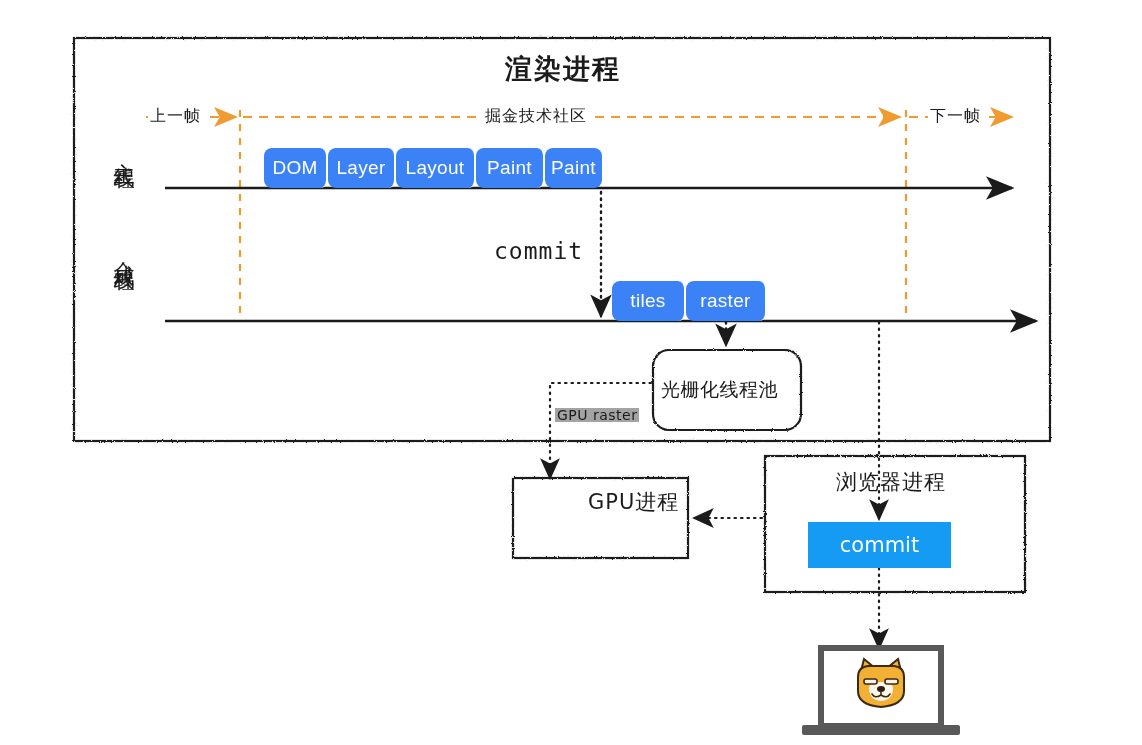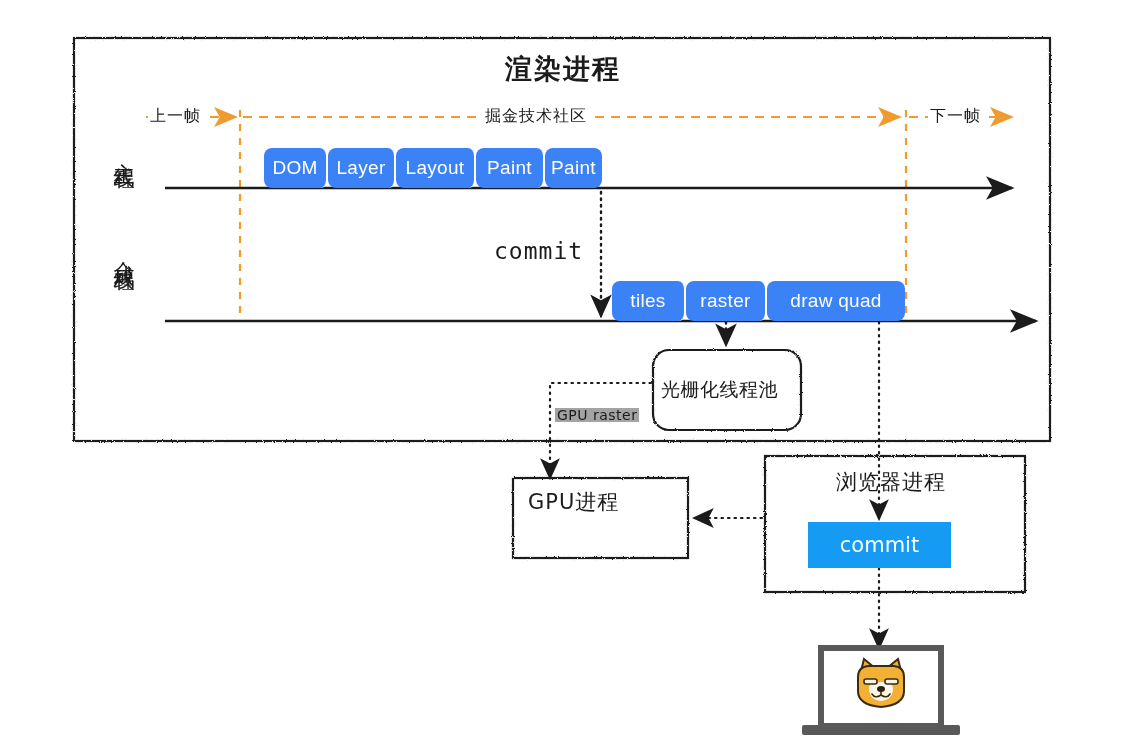--- a/index.html
+++ b/index.html
@@ -224,27 +224,26 @@
   <div class="blue-box" style="left:264px; top:148px; width:64px; height:40px;">DOM</div>
   <div class="blue-box" style="left:328px; top:148px; width:68px; height:40px;">Layer</div>
   <div class="blue-box" style="left:396px; top:148px; width:80px; height:40px;">Layout</div>
   <div class="blue-box" style="left:476px; top:148px; width:69px; height:40px;">Paint</div>
   <div class="blue-box last" style="left:545px; top:148px; width:57px; height:40px;">Paint</div>
 
   <div class="lbl commit-lbl" style="left:494px; top:240px;">commit</div>
 
   <div class="blue-box" style="left:612px; top:281px; width:74px; height:40px;">tiles</div>
   <div class="blue-box" style="left:686px; top:281px; width:81px; height:40px;">raster</div>
-  <div class="blue-box last" style="left:767px; top:281px; width:138px; height:40px;">draw quad</div>
 
   <div class="lbl pool-lbl" style="left:661px; top:380px;">光栅化线程池</div>
 
   <div class="lbl gpuraster-lbl" style="left:555px; top:408px;">GPU raster</div>
 
-  <div class="lbl proc-lbl" style="left:528px; top:492px;">GPU进程</div>
+  <div class="lbl proc-lbl" style="left:588px; top:492px;">GPU进程</div>
 
   <div class="lbl proc-lbl" style="left:836px; top:472px;">浏览器进程</div>
 
   <div class="display-box" style="left:808px; top:522px; width:143px; height:46px;">commit</div>
 
   <div>
     <div class="laptop-screen" style="left:818px; top:645px; width:126px; height:84px;"></div>
     <div class="laptop-base" style="left:802px; top:725px; width:158px; height:10px;"></div>
     <svg class="doge" style="left:852px; top:655px;" width="58" height="58" viewBox="0 0 58 58">
 

